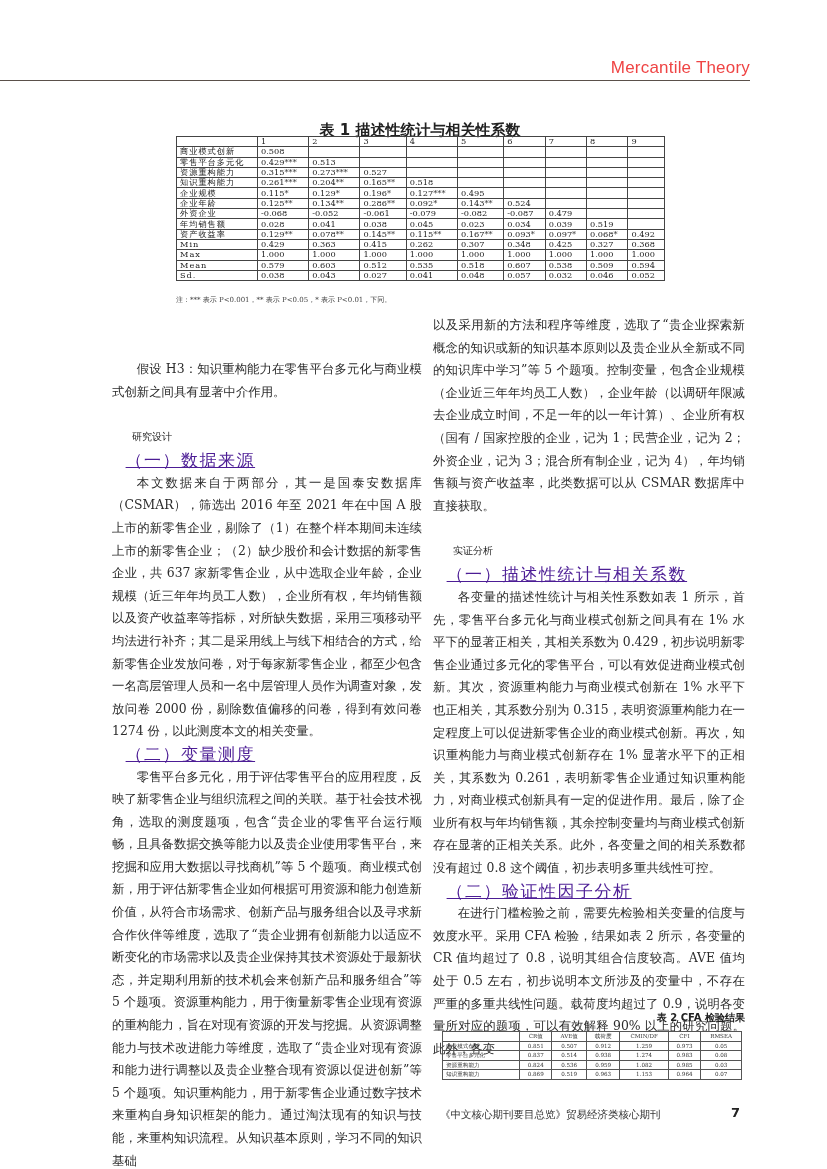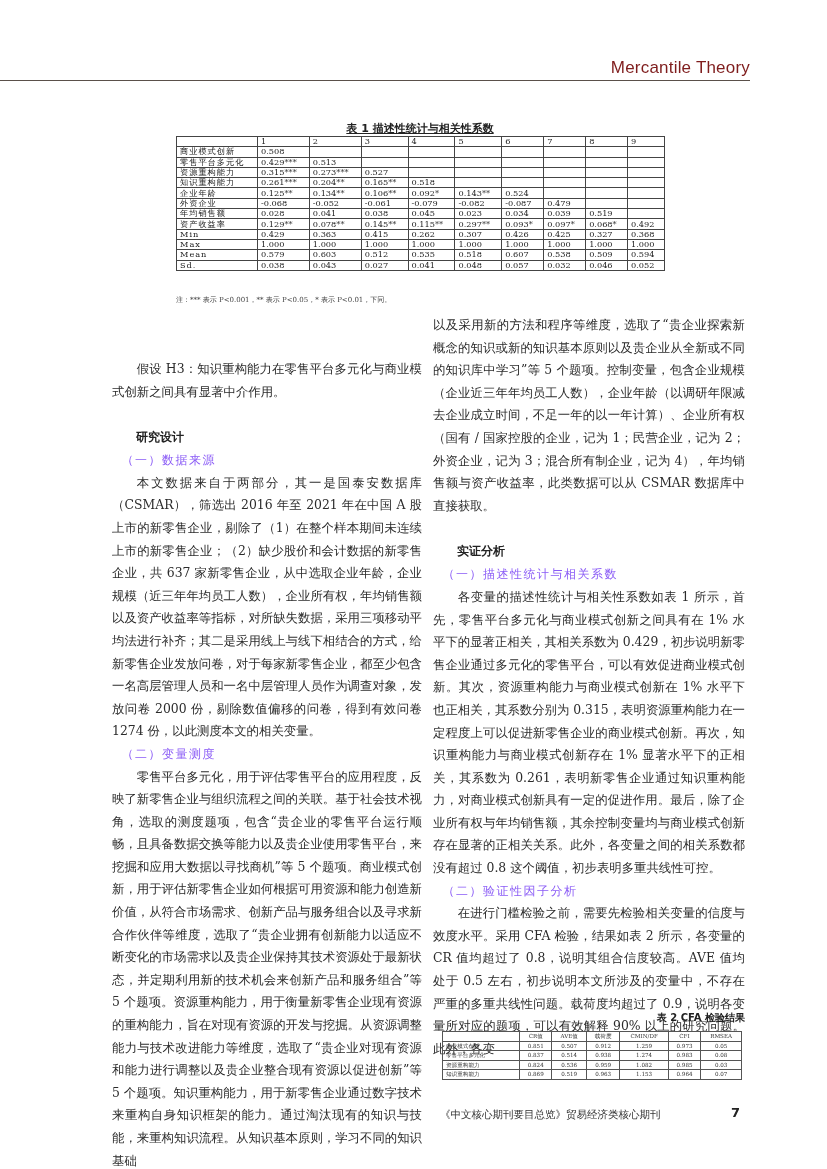--- a/index.html
+++ b/index.html
@@ -1,36 +1,36 @@
 <!DOCTYPE html>
 <html><head>
 <meta charset="utf-8">
 <style>
   html, body { margin: 0; padding: 0; background: #ffffff; }
   body { width: 827px; height: 1169px; position: relative; overflow: hidden;
          font-family: "DejaVu Serif", "Liberation Serif", serif; color: #2a2a2a; }
   .header-title { position: absolute; right: 77px; top: 58px; font-family: "Liberation Sans", "DejaVu Sans", sans-serif;
-                  font-size: 17px; color: #7f1d1d; letter-spacing: 0.2px; }
+                  font-size: 17px; color: #ef4444; letter-spacing: 0.2px; }
   .header-rule { position: absolute; left: 0; width: 750px; top: 80px; height: 1px; background: #5a504a; }
 
   .t1-caption { position: absolute; left: 170px; width: 500px; top: 121px; text-align: center;
-                font-family: "DejaVu Sans", sans-serif; font-weight: bold; font-size: 11px; color: #222; text-decoration: underline; }
+                font-family: "DejaVu Sans", sans-serif; font-weight: bold; font-size: 15px; color: #222; text-decoration: underline; }
   table.t1 { position: absolute; left: 176px; top: 136px; width: 489px; border-collapse: collapse;
              border: 1.5px solid #222; font-size: 8.2px; font-family: "DejaVu Serif", serif; }
   table.t1 td { border: 1px solid #444; padding: 0 3px; height: 9.3px; line-height: 9px; white-space: nowrap; color: #222; }
   table.t1 td.rowhead { width: 74px; letter-spacing: 1px; }
   .t1-note { position: absolute; left: 176px; top: 295px; font-size: 7px; color: #444; }
 
   .col { position: absolute; font-size: 12.4px; line-height: 22.6px; text-align: justify; color: #2b2b2b; }
   .col p { margin: 0; text-indent: 2em; }
   .col p.noind { text-indent: 0; }
   .col-left { left: 112px; width: 310px; top: 314px; margin-top: 44px; }
   .col-right { left: 433px; width: 312px; top: 314px; }
-  .sec-title { font-family: "DejaVu Sans", sans-serif; font-weight: bold; font-size: 12px; margin: 0; text-indent: 0; line-height: 24px; color: #222; }
-  .sub-title { font-size: 12px; letter-spacing: 1.5px; text-indent: 0.8em !important; color: #8b5cf6; }
+  .sec-title { font-family: "DejaVu Sans", sans-serif; font-weight: normal; font-size: 10px; margin: 0; text-indent: 0; line-height: 24px; color: #222; }
+  .sub-title { font-size: 17px; letter-spacing: 1.5px; text-indent: 0.8em !important; color: #4c1d95; text-decoration: underline; }
   .gap { height: 22px; }
 
   .t2-caption { position: absolute; left: 435px; width: 310px; top: 1011px; text-align: right;
                 font-family: "DejaVu Sans", sans-serif; font-weight: bold; font-size: 10px; color: #222; }
   table.t2 { position: absolute; left: 442px; top: 1031px; width: 300px; border-collapse: collapse;
              border: 1px solid #333; font-size: 5.6px; }
   table.t2 td { border: 1px solid #555; padding: 0 3px; height: 8.5px; line-height: 8px; white-space: nowrap; color: #333; }
   table.t2 td.num { text-align: center; }
   table.t2 td.rowhead { width: 70px; }
 
@@ -100,24 +100,36 @@
         <td>0.204**</td>
         <td>0.165**</td>
         <td>0.518</td>
         <td></td>
         <td></td>
         <td></td>
         <td></td>
         <td></td>
       </tr>
       <tr>
+        <td class="rowhead">企业规模</td>
+        <td>0.115*</td>
+        <td>0.129*</td>
+        <td>0.196*</td>
+        <td>0.127***</td>
+        <td>0.495</td>
+        <td></td>
+        <td></td>
+        <td></td>
+        <td></td>
+      </tr>
+      <tr>
         <td class="rowhead">企业年龄</td>
         <td>0.125**</td>
         <td>0.134**</td>
-        <td>0.106**</td>
+        <td>0.286**</td>
         <td>0.092*</td>
         <td>0.143**</td>
         <td>0.524</td>
         <td></td>
         <td></td>
         <td></td>
       </tr>
       <tr>
         <td class="rowhead">外资企业</td>
         <td>-0.068</td>
@@ -141,34 +153,34 @@
         <td>0.039</td>
         <td>0.519</td>
         <td></td>
       </tr>
       <tr>
         <td class="rowhead">资产收益率</td>
         <td>0.129**</td>
         <td>0.078**</td>
         <td>0.145**</td>
         <td>0.115**</td>
-        <td>0.297**</td>
+        <td>0.167**</td>
         <td>0.093*</td>
         <td>0.097*</td>
         <td>0.068*</td>
         <td>0.492</td>
       </tr>
       <tr>
         <td class="rowhead">Min</td>
         <td>0.429</td>
         <td>0.363</td>
         <td>0.415</td>
         <td>0.262</td>
         <td>0.307</td>
-        <td>0.426</td>
+        <td>0.348</td>
         <td>0.425</td>
         <td>0.327</td>
         <td>0.368</td>
       </tr>
       <tr>
         <td class="rowhead">Max</td>
         <td>1.000</td>
         <td>1.000</td>
         <td>1.000</td>
         <td>1.000</td>

